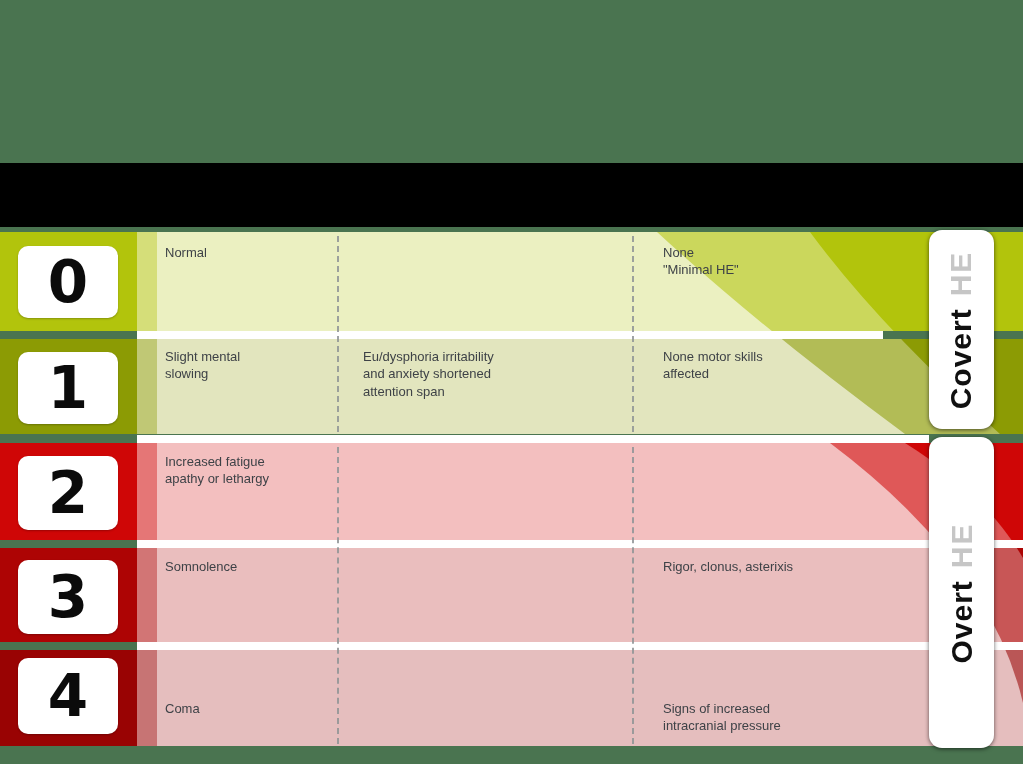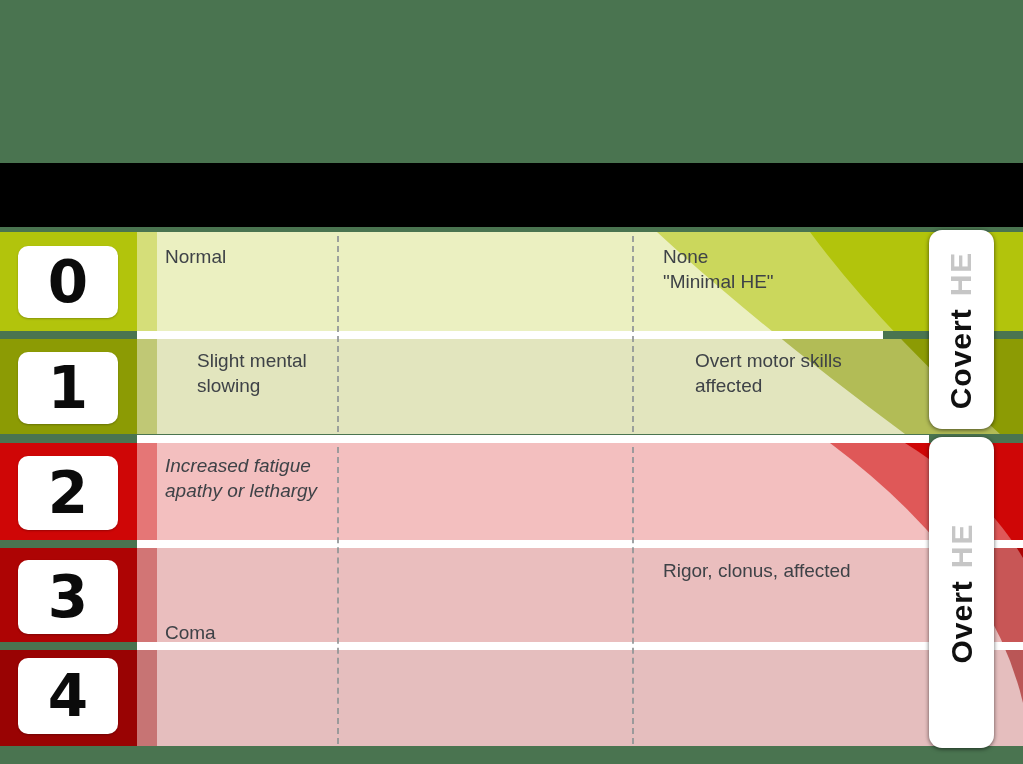--- a/index.html
+++ b/index.html
@@ -41,25 +41,25 @@
     box-shadow:0 1px 2px rgba(0,0,0,.25);
   }
   .badge span{
     font-family:"DejaVu Sans","Liberation Sans",sans-serif;
     font-weight:bold;font-size:58px;color:#0b0b0b;line-height:1;
   }
   .b0{top:246px;height:72px;} .b1{top:352px;height:72px;}
   .b2{top:456px;height:74px;} .b3{top:560px;height:74px;} .b4{top:658px;height:76px;}
   
   .cell{
-    position:absolute;z-index:4;color:#3e4247;font-size:19px;line-height:1.33;
+    position:absolute;z-index:4;color:#3e4247;font-size:13px;line-height:1.33;
     white-space:pre-line;
   }
   .c1{left:165px;width:180px;} .c2{left:363px;width:275px;} .c3{left:663px;width:285px;}
-  .t0{top:244px;} .t1{top:348px;margin-left:32px;} .t2{top:453px;font-style:italic;} .t3{top:558px;} .t4{top:620px;}
+  .t0{top:244px;} .t1{top:348px;} .t2{top:453px;} .t3{top:558px;} .t4{top:700px;}
   
   .tab{
     position:absolute;left:929px;width:65px;background:#fff;border-radius:13px;
     display:flex;align-items:center;justify-content:center;z-index:6;
     box-shadow:0 1px 4px rgba(0,0,0,.6);
   }
   .tab-covert{top:230px;height:199px;}
   .tab-overt{top:437px;height:311px;}
   .tab-text{
     transform:rotate(-90deg);white-space:nowrap;
@@ -117,30 +117,36 @@
   <div class="badge b4">
       <span>4</span>
     </div>
 
   <div class="cell c1 t0">Normal</div>
   <div class="cell c3 t0">None
 "Minimal HE"</div>
 
   <div class="cell c1 t1">Slight mental
 slowing</div>
-  <div class="cell c3 t1">Overt motor skills
+  <div class="cell c2 t1">Eu/dysphoria irritability
+and anxiety shortened
+attention span</div>
+  <div class="cell c3 t1">None motor skills
 affected</div>
 
   <div class="cell c1 t2">Increased fatigue
 apathy or lethargy</div>
 
-  <div class="cell c3 t3">Rigor, clonus, affected</div>
+  <div class="cell c1 t3">Somnolence</div>
+  <div class="cell c3 t3">Rigor, clonus, asterixis</div>
 
   <div class="cell c1 t4">Coma</div>
   <div class="cell c2 t4"></div>
+  <div class="cell c3 t4">Signs of increased
+intracranial pressure</div>
 
   <div class="tab tab-covert">
     <div class="tab-text">
       <span class="tab-main">Covert</span><span class="tab-suffix">HE</span>
     </div>
   </div>
   <div class="tab tab-overt">
     <div class="tab-text">
       <span class="tab-main">Overt</span><span class="tab-suffix">HE</span>
     </div>

